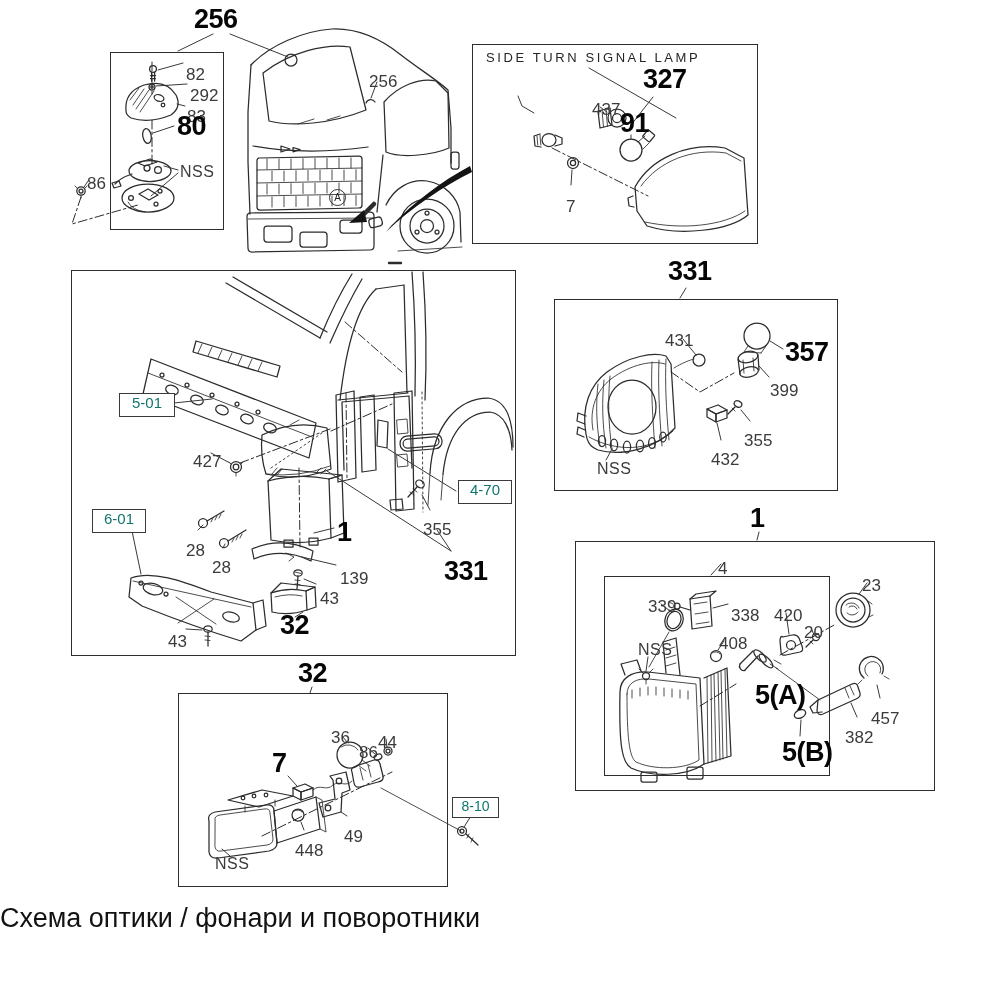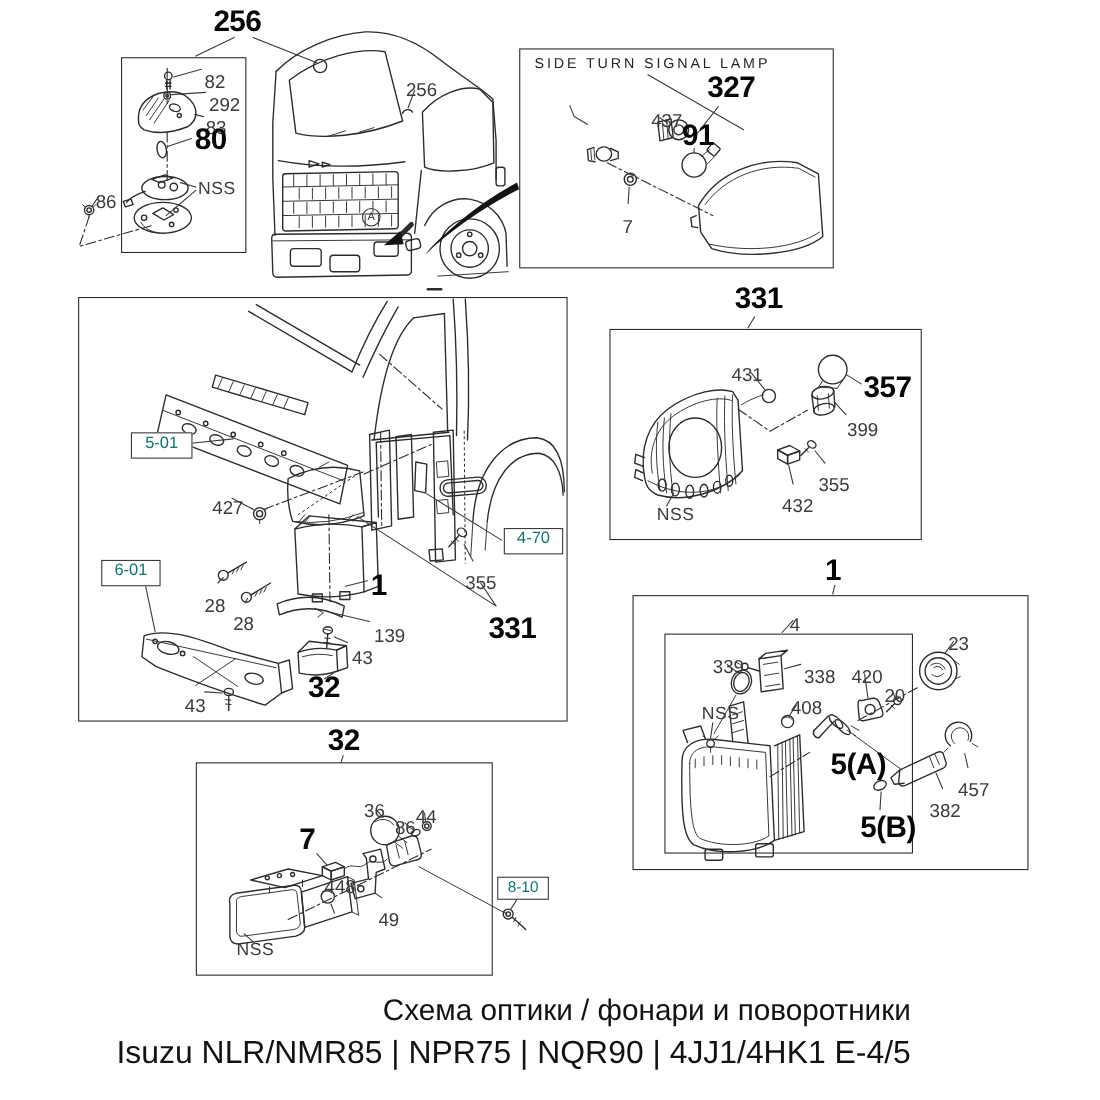--- a/index.html
+++ b/index.html
@@ -24,21 +24,21 @@
   .variantbox{position:absolute;border:1.5px solid #3a3a3a;}
   .variantbox>span{position:absolute;left:3px;top:2px;font-size:15px;color:#333;white-space:nowrap;}
   .marker{position:absolute;width:15px;height:15px;border:1.5px solid #333;border-radius:50%;
           font-size:10px;color:#222;display:flex;align-items:center;justify-content:center;}
   
   .lbl{position:absolute;white-space:nowrap;line-height:1;}
   .num{font-size:17px;color:#3b3b3b;margin-top:10px;}
   .big{font-size:27px;font-weight:700;color:#060606;letter-spacing:-.5px;}
   .nss{font-size:16px;color:#3b3b3b;letter-spacing:.5px;}
   .cap{font-size:13px;letter-spacing:2.6px;color:#262626;}
-  .footer{position:absolute;left:0;width:828px;text-align:right;color:#121212;}
+  .footer{position:absolute;left:0;width:828px;text-align:left;color:#121212;}
   #f1{top:903px;font-size:27px;}
   #f2{top:941px;font-size:29px;}
 </style>
 </head>
 <body>
 
 <div id="stage">
 
 <svg class="art" width="1000" height="1000" viewBox="0 0 1000 1000">
 
@@ -455,19 +455,18 @@
 <span class="lbl num" style="left:871px;top:700px">457</span>
 <span class="lbl num" style="left:845px;top:719px">382</span>
 <span class="lbl big" style="left:782px;top:739px">5(B)</span>
 
 <span class="lbl big" style="left:298px;top:660px">32</span>
 <span class="lbl num" style="left:331px;top:719px">36</span>
 <span class="lbl num" style="left:378px;top:724px">44</span>
 <span class="lbl num" style="left:359px;top:734px">86</span>
 <span class="lbl big" style="left:272px;top:750px">7</span>
 <span class="lbl num" style="left:344px;top:818px">49</span>
-<span class="lbl num" style="left:295px;top:788px">448</span>
+<span class="lbl num" style="left:295px;top:832px">448</span>
 <span class="lbl nss" style="left:215px;top:856px">NSS</span>
 
 <div class="footer" id="f1">Схема оптики / фонари и поворотники</div>
-<div class="footer" id="f2">Isuzu NLR/NMR85 | NPR75 | NQR90 | 4JJ1/4HK1 E-4/5</div>
 
 </div>
 
 </body></html>

